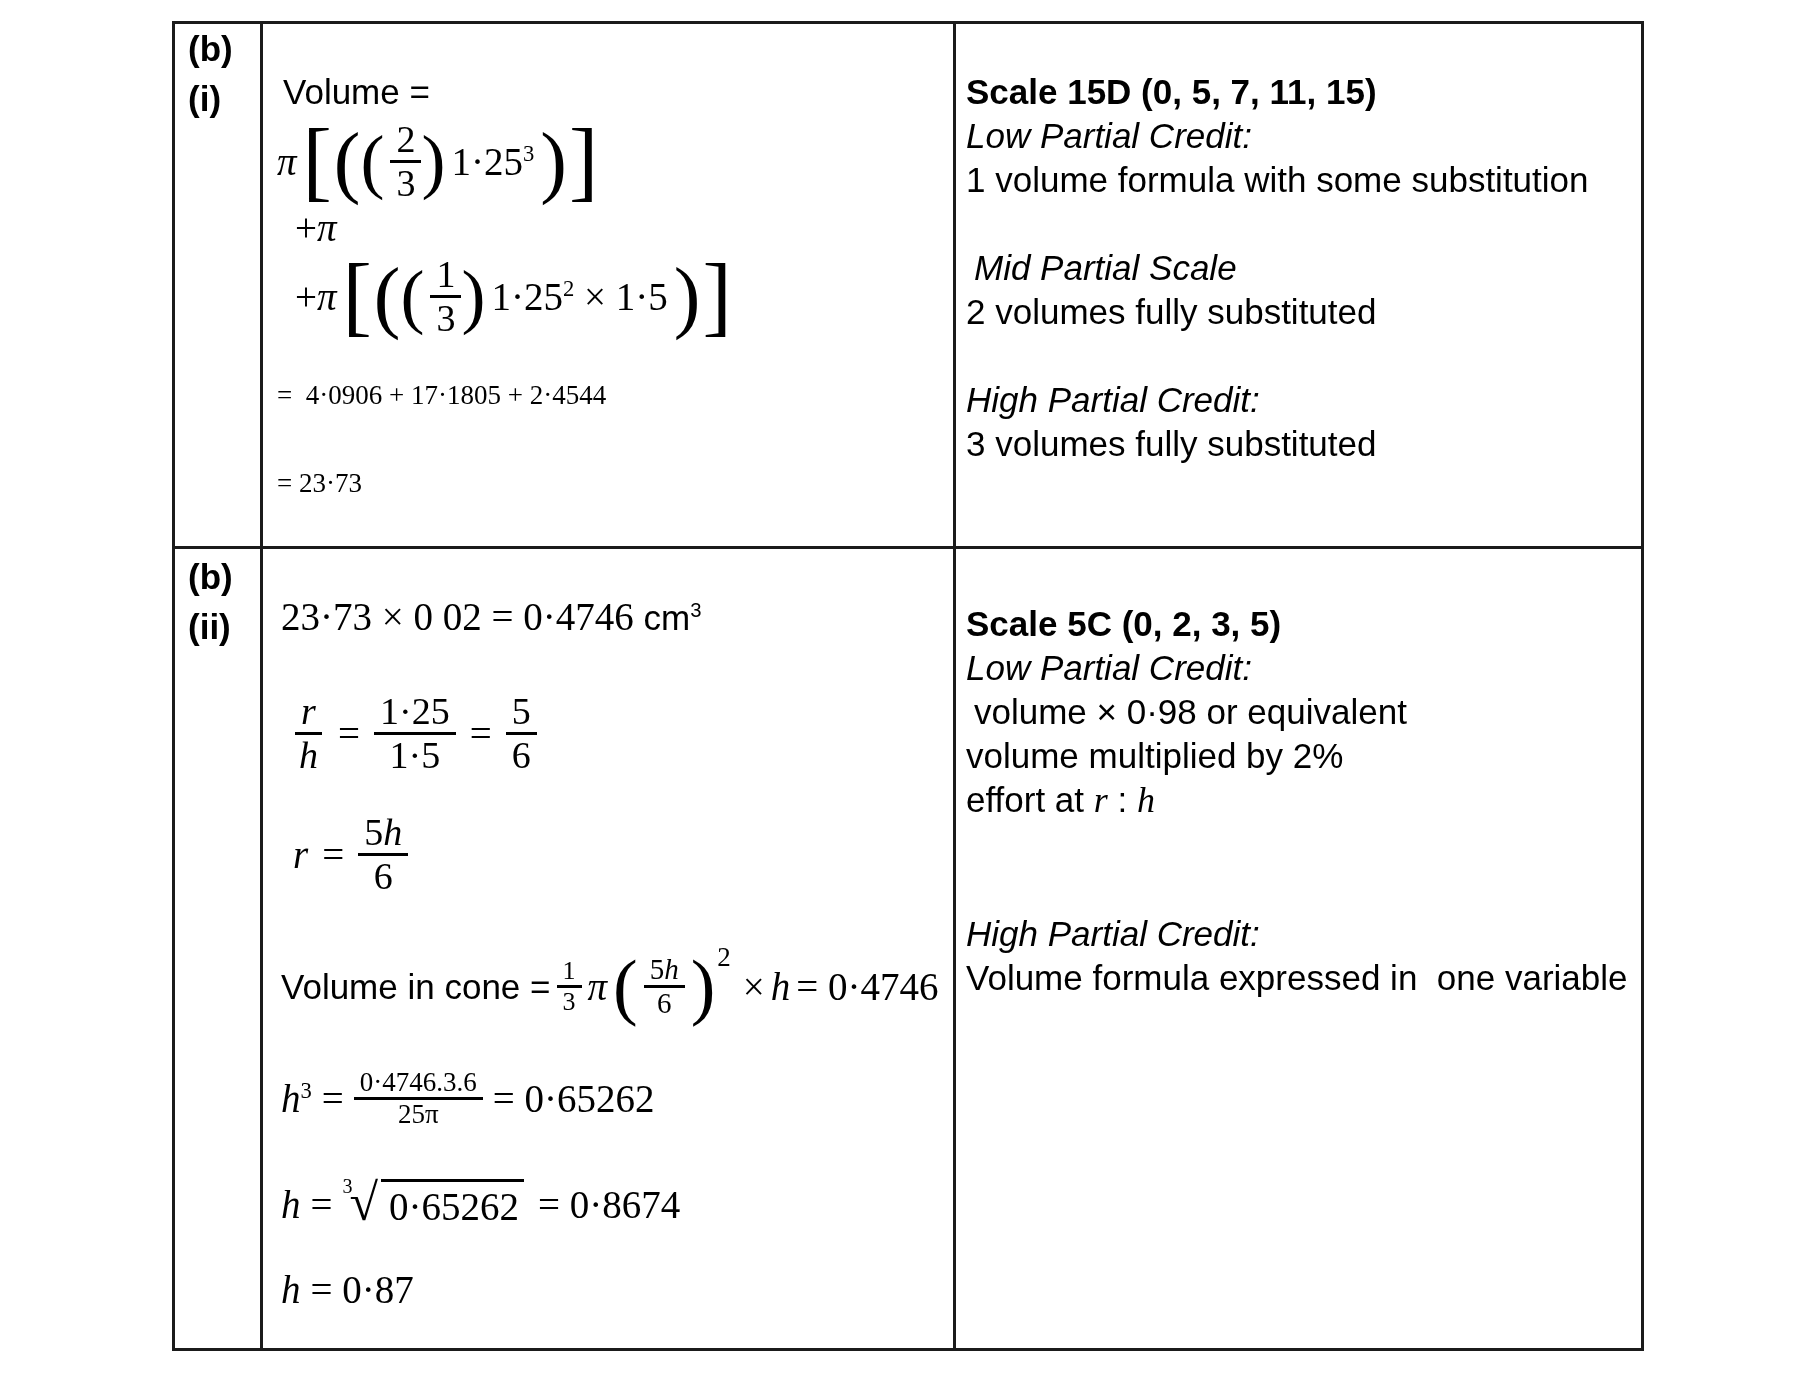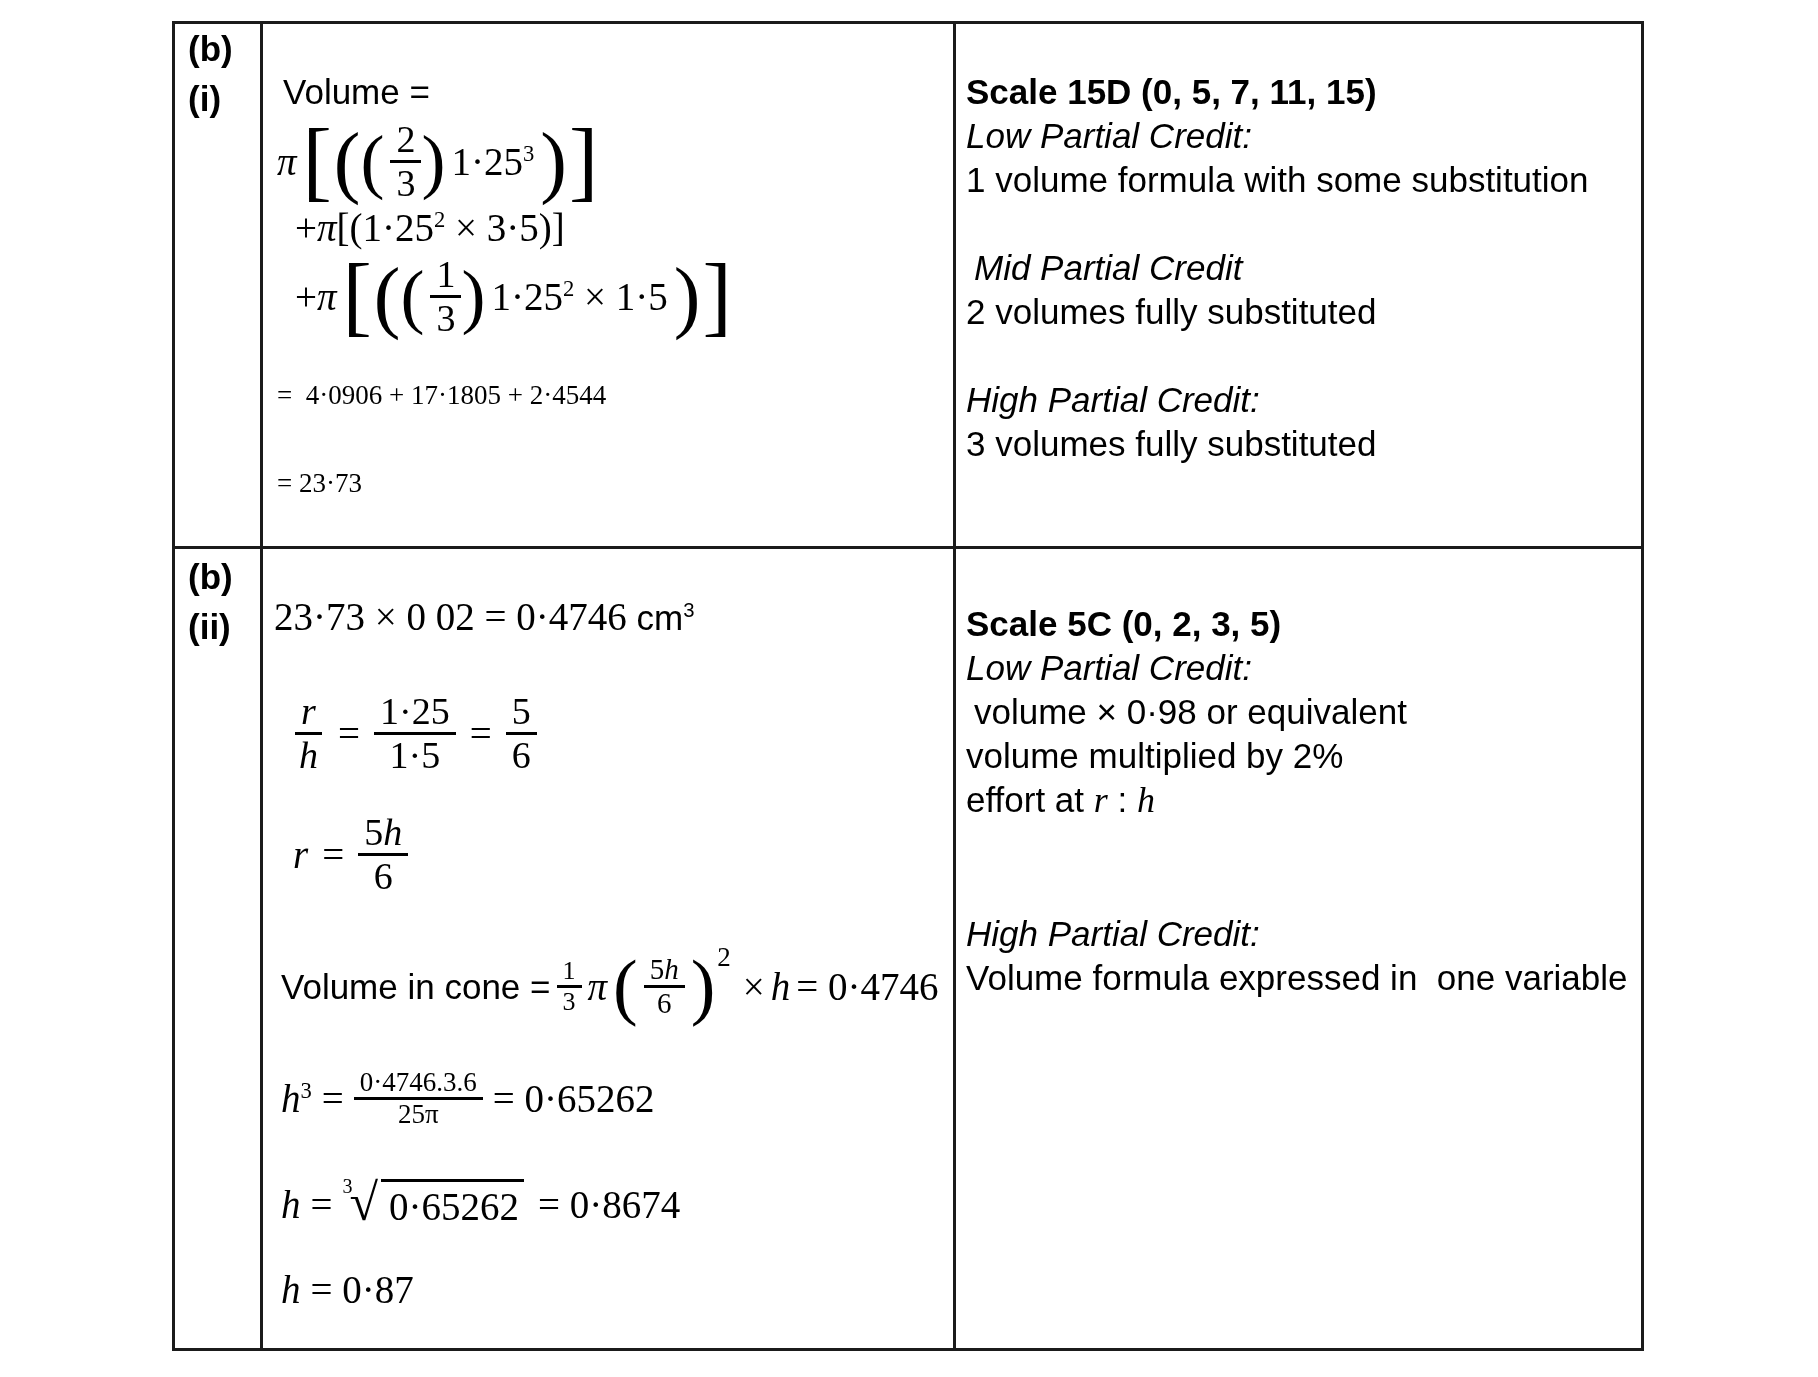--- a/index.html
+++ b/index.html
@@ -70,21 +70,20 @@
     </span>
     <span class="tall d72" style="margin-left:-6px;">)</span>
     <span><span class="t">1·25</span><sup class="s">3</sup></span>
     <span class="tall d80">)</span>
     <span class="tall d88" style="margin-left:-4px;">]</span>
   </div>
 
   <div class="mathline" style="left:295px; top:205px; height:44px;">
     <span class="t">+</span>
       <span class="mi">π</span>
-      <span><span class="t">[(1·25</span><sup class="s">2</sup><span class="t"> × 3·5)]</span></span>
   </div>
 
   <div class="mathline gap6" style="left:295px; top:248px; height:96px;">
     <span><span class="t">+</span></span>
     <span class="mi" style="margin-left:-6px;">π</span>
     <span class="tall d88">[</span>
     <span class="tall d80" style="margin-left:-4px;">(</span>
     <span class="tall d72" style="margin-left:-6px;">(</span>
     <span class="frac f38">
       <span class="fnum t">1</span>
@@ -95,29 +94,29 @@
     <span class="tall d80">)</span>
     <span class="tall d88" style="margin-left:-4px;">]</span>
   </div>
 
   <div class="abs math" style="left:277px; top:380px;"><span class="t">=  4·0906 + 17·1805 + 2·4544</span></div>
   <div class="abs math" style="left:277px; top:468px;"><span class="t">= 23·73</span></div>
 
   <div class="abs sans bold" style="left:966px; top:70px;"><span class="t">Scale 15D (0, 5, 7, 11, 15)</span></div>
   <div class="abs sans ital" style="left:966px; top:114px;"><span class="t">Low Partial Credit:</span></div>
   <div class="abs sans" style="left:966px; top:158px;"><span class="t">1 volume formula with some substitution</span></div>
-  <div class="abs sans ital" style="left:974px; top:246px;"><span class="t">Mid Partial Credit</span></div>
+  <div class="abs sans ital" style="left:974px; top:246px;"><span class="t">Mid Partial Scale</span></div>
   <div class="abs sans" style="left:966px; top:290px;"><span class="t">2 volumes fully substituted</span></div>
   <div class="abs sans ital" style="left:966px; top:378px;"><span class="t">High Partial Credit:</span></div>
   <div class="abs sans" style="left:966px; top:422px;"><span class="t">3 volumes fully substituted</span></div>
 
   <div class="abs sans bold" style="left:188px; top:555px;"><span class="t">(b)</span></div>
   <div class="abs sans bold" style="left:188px; top:605px;"><span class="t">(ii)</span></div>
 
-  <div class="mathline" style="left:274px; top:594px; height:46px; align-items:baseline;">
+  <div class="mathline" style="left:281px; top:594px; height:46px; align-items:baseline;">
     <span class="t">23·73 × 0 02 = 0·4746 </span>
       <span class="sans" style="line-height:1;"><span class="t">cm</span><sup class="s">3</sup></span>
   </div>
 
   <div class="mathline gap14" style="left:293px; top:686px; height:94px;">
     <span class="frac f38">
       <span class="fnum mi t">r</span>
       <span class="fden mi t">h</span>
     </span>
     <span class="t">=</span>

